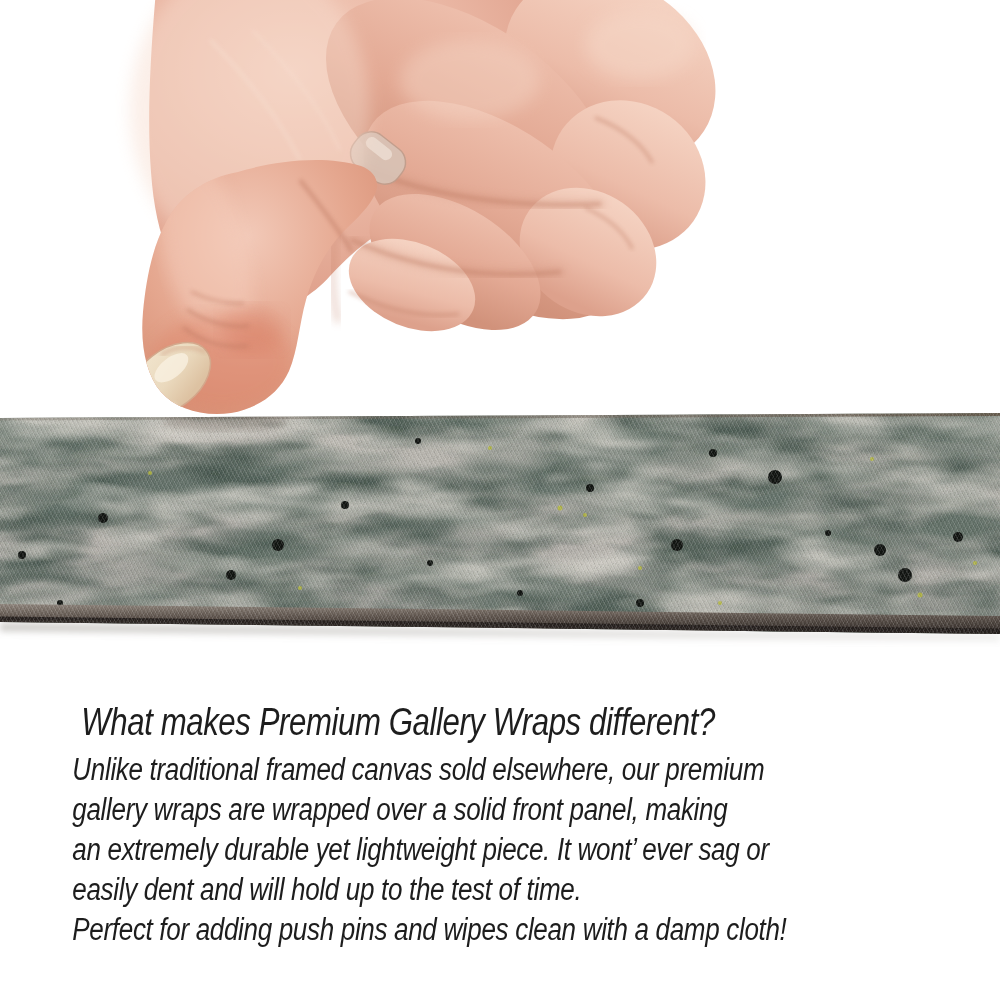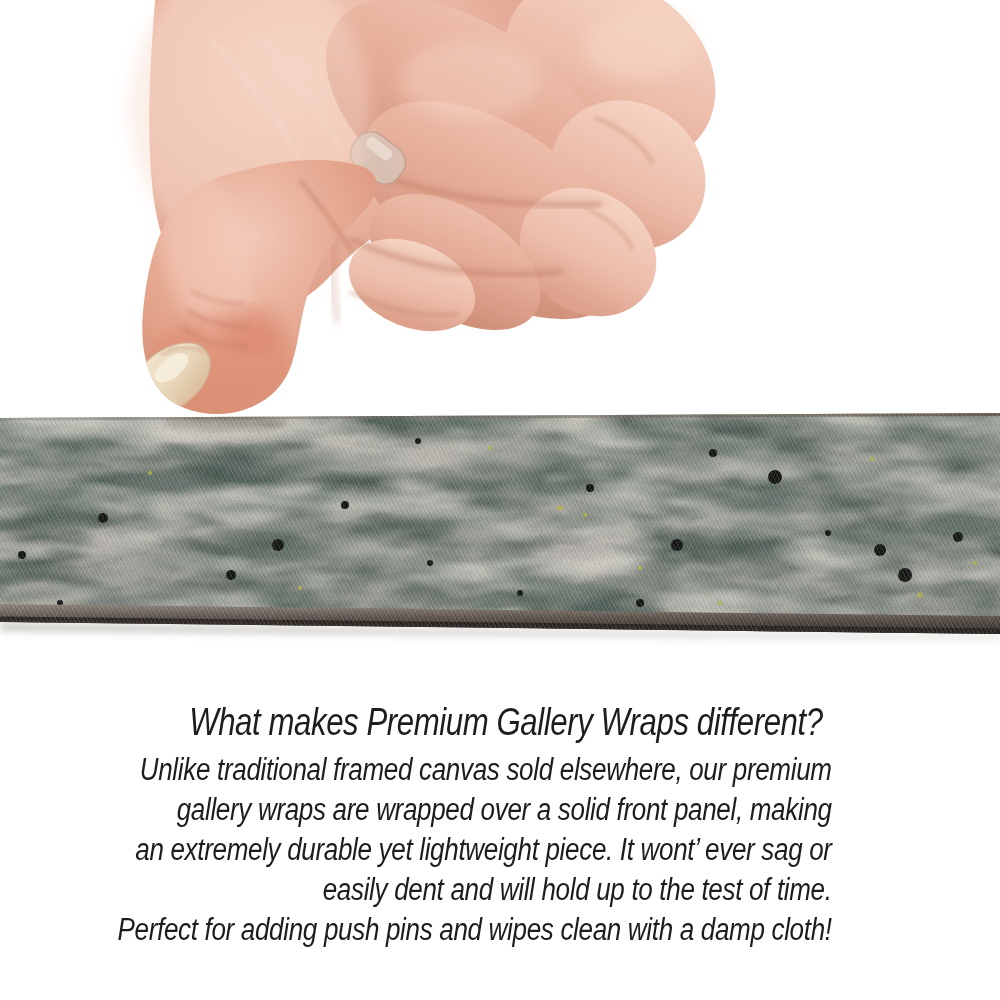--- a/index.html
+++ b/index.html
@@ -13,21 +13,21 @@
   .weave{
     position:absolute;left:0;top:413px;width:1000px;height:221px;z-index:2;pointer-events:none;
     clip-path:polygon(0 5px,100% 0,100% 221px,0 209px);
     background:
       repeating-linear-gradient(63deg, rgba(255,255,255,0.10) 0 1px, rgba(0,0,0,0.05) 1px 2px, rgba(0,0,0,0) 2px 4px),
       repeating-linear-gradient(-63deg, rgba(255,255,255,0.08) 0 1px, rgba(0,0,0,0) 1px 3px);
   }
   .hand-svg{position:absolute;left:0;top:0;width:1000px;height:420px;z-index:3;display:block;}
   .caption{
     position:absolute;left:0;top:699px;width:904px;z-index:4;
-    text-align:right;color:var(--text,#1d1d1d);
+    text-align:left;color:var(--text,#1d1d1d);
   }
   .caption h1{
     margin:0 0 5px 0;font-size:38px;line-height:46px;font-weight:400;font-style:italic;
     transform:scaleX(0.82);transform-origin:50% 50%;letter-spacing:-0.5px;white-space:nowrap;
   }
   .caption p{
     margin:0;font-size:31px;line-height:40px;font-weight:400;font-style:italic;
     transform:scaleX(0.84);transform-origin:50% 50%;letter-spacing:-0.4px;white-space:nowrap;
   }
 </style>

